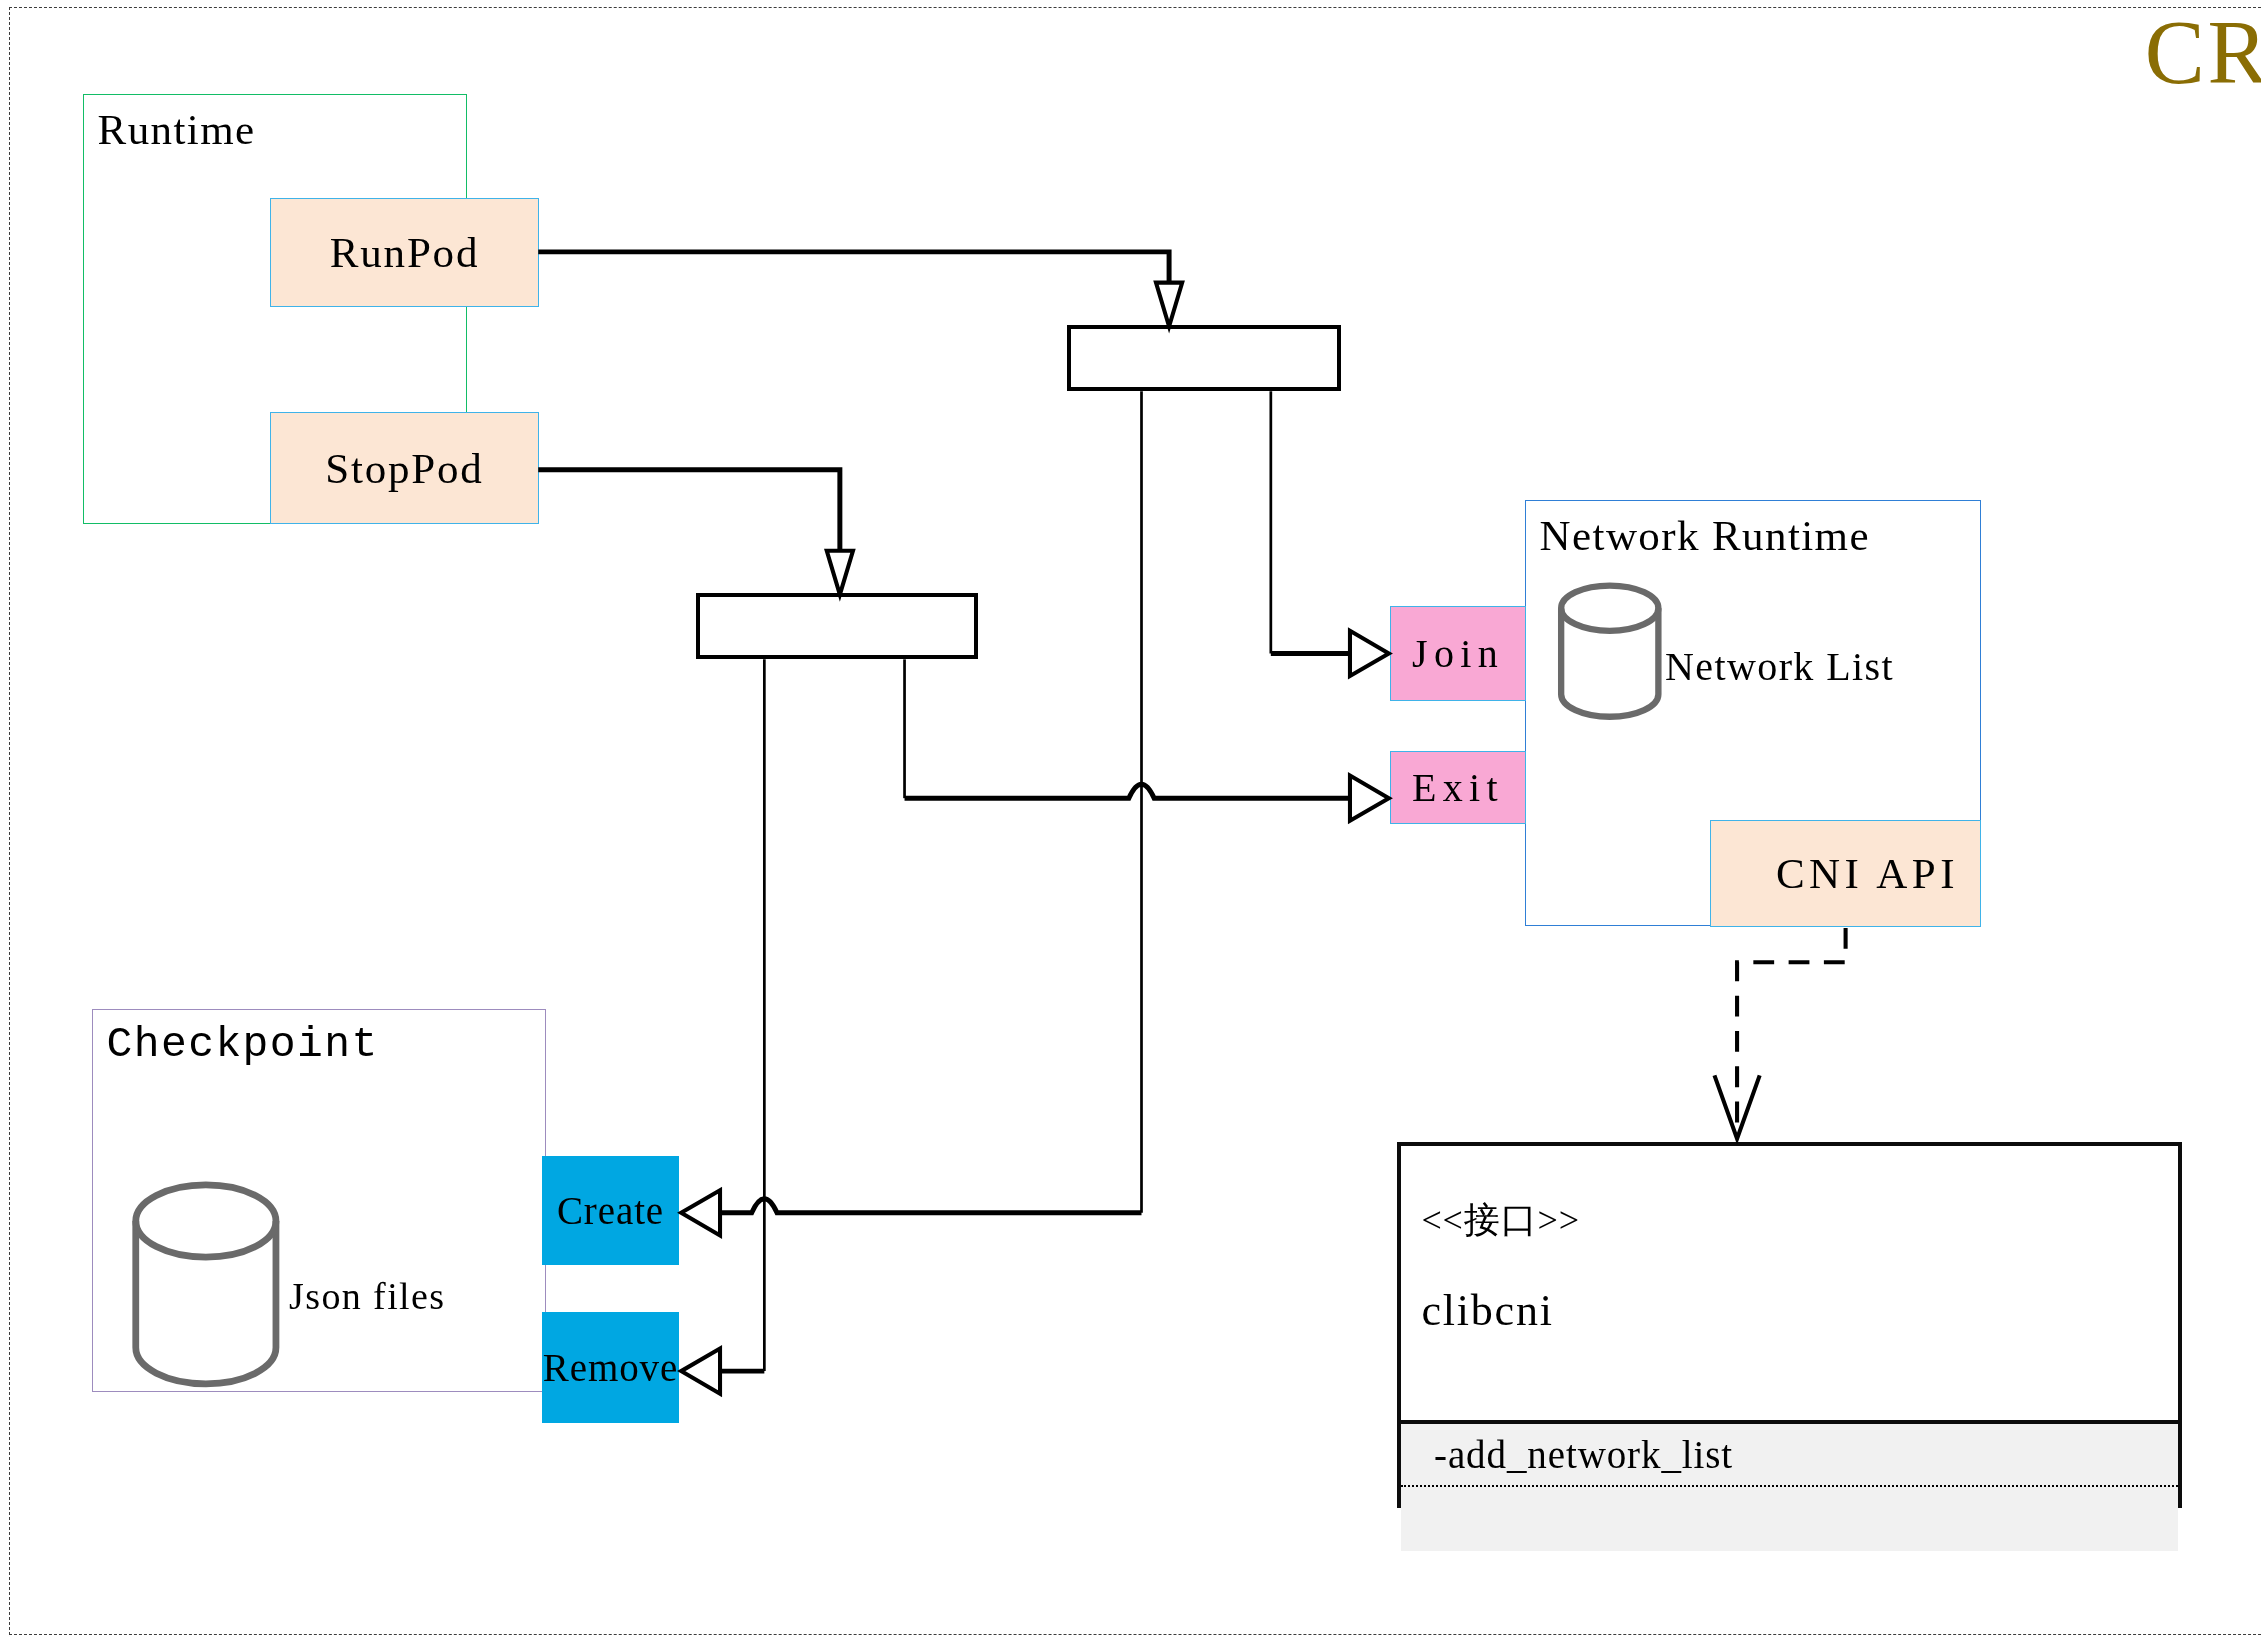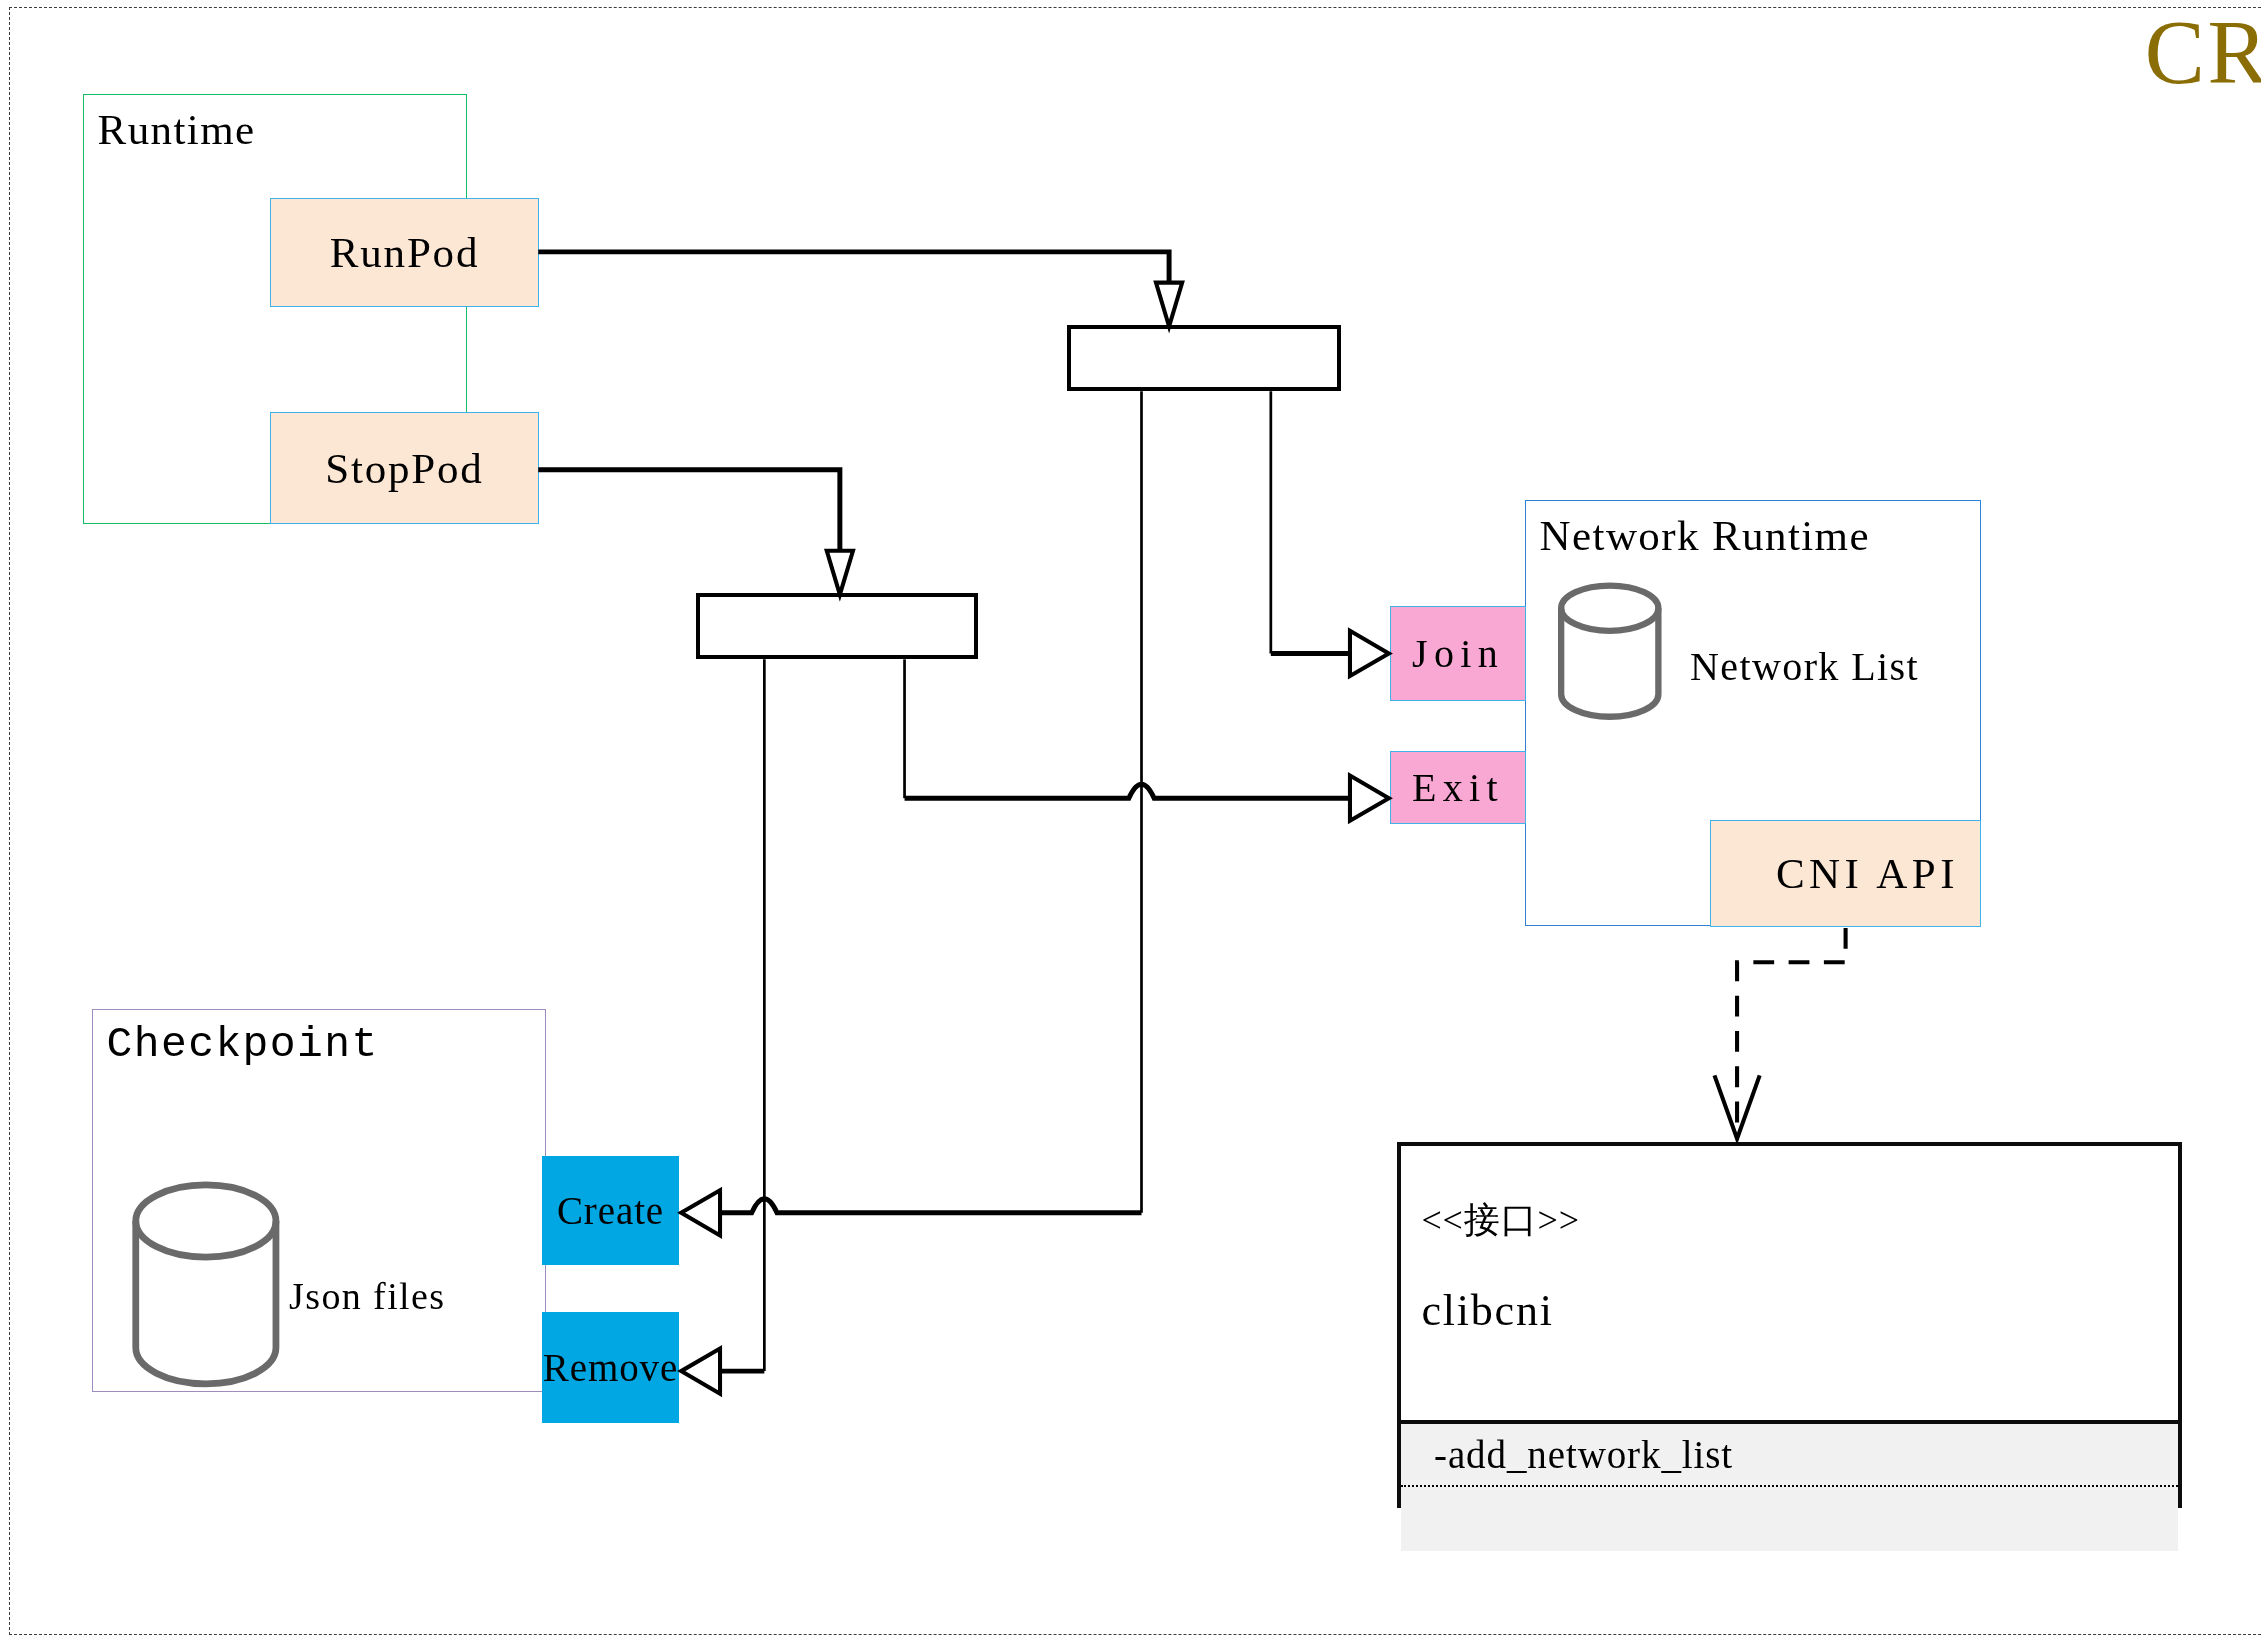--- a/index.html
+++ b/index.html
@@ -32,21 +32,21 @@
   .join{left:1390px;top:606px;width:136px;height:95px;}
   .exit{left:1390px;top:751px;width:136px;height:73px;}
   .create{left:542px;top:1156px;width:137px;height:109px;}
   .remove{left:542px;top:1312px;width:137px;height:111px;}
 
   .bar{position:absolute;box-sizing:border-box;border:4.5px solid #000;background:#fff;}
   .bar1{left:1067px;top:325px;width:274px;height:66px;}
   .bar2{left:696px;top:593px;width:282px;height:66px;}
 
   .float-label{position:absolute;font-size:40px;letter-spacing:1.4px;white-space:nowrap;}
-  .network-list-label{left:1665px;top:646px;line-height:42px;margin-left:25px;}
+  .network-list-label{left:1665px;top:646px;line-height:42px;}
   .json-files-label{left:289px;top:1275px;line-height:42px;font-size:38px;}
 
   .clibcni{
     position:absolute;left:1397px;top:1142px;width:785px;height:366px;box-sizing:border-box;
     border:4.5px solid #0c0c0c;background:#fff;
   }
   .clibcni .header{box-sizing:border-box;height:228px;border-bottom:4.5px solid #0c0c0c;background:#fff;}
   .clibcni .stereotype{display:block;margin:50px 0 0 20.4px;font-size:36px;letter-spacing:0.9px;}
   .clibcni .iface-name{display:block;margin:40px 0 0 20.4px;font-size:44px;letter-spacing:1.8px;}
   .clibcni .methods{background:#f1f1f1;height:127px;}

